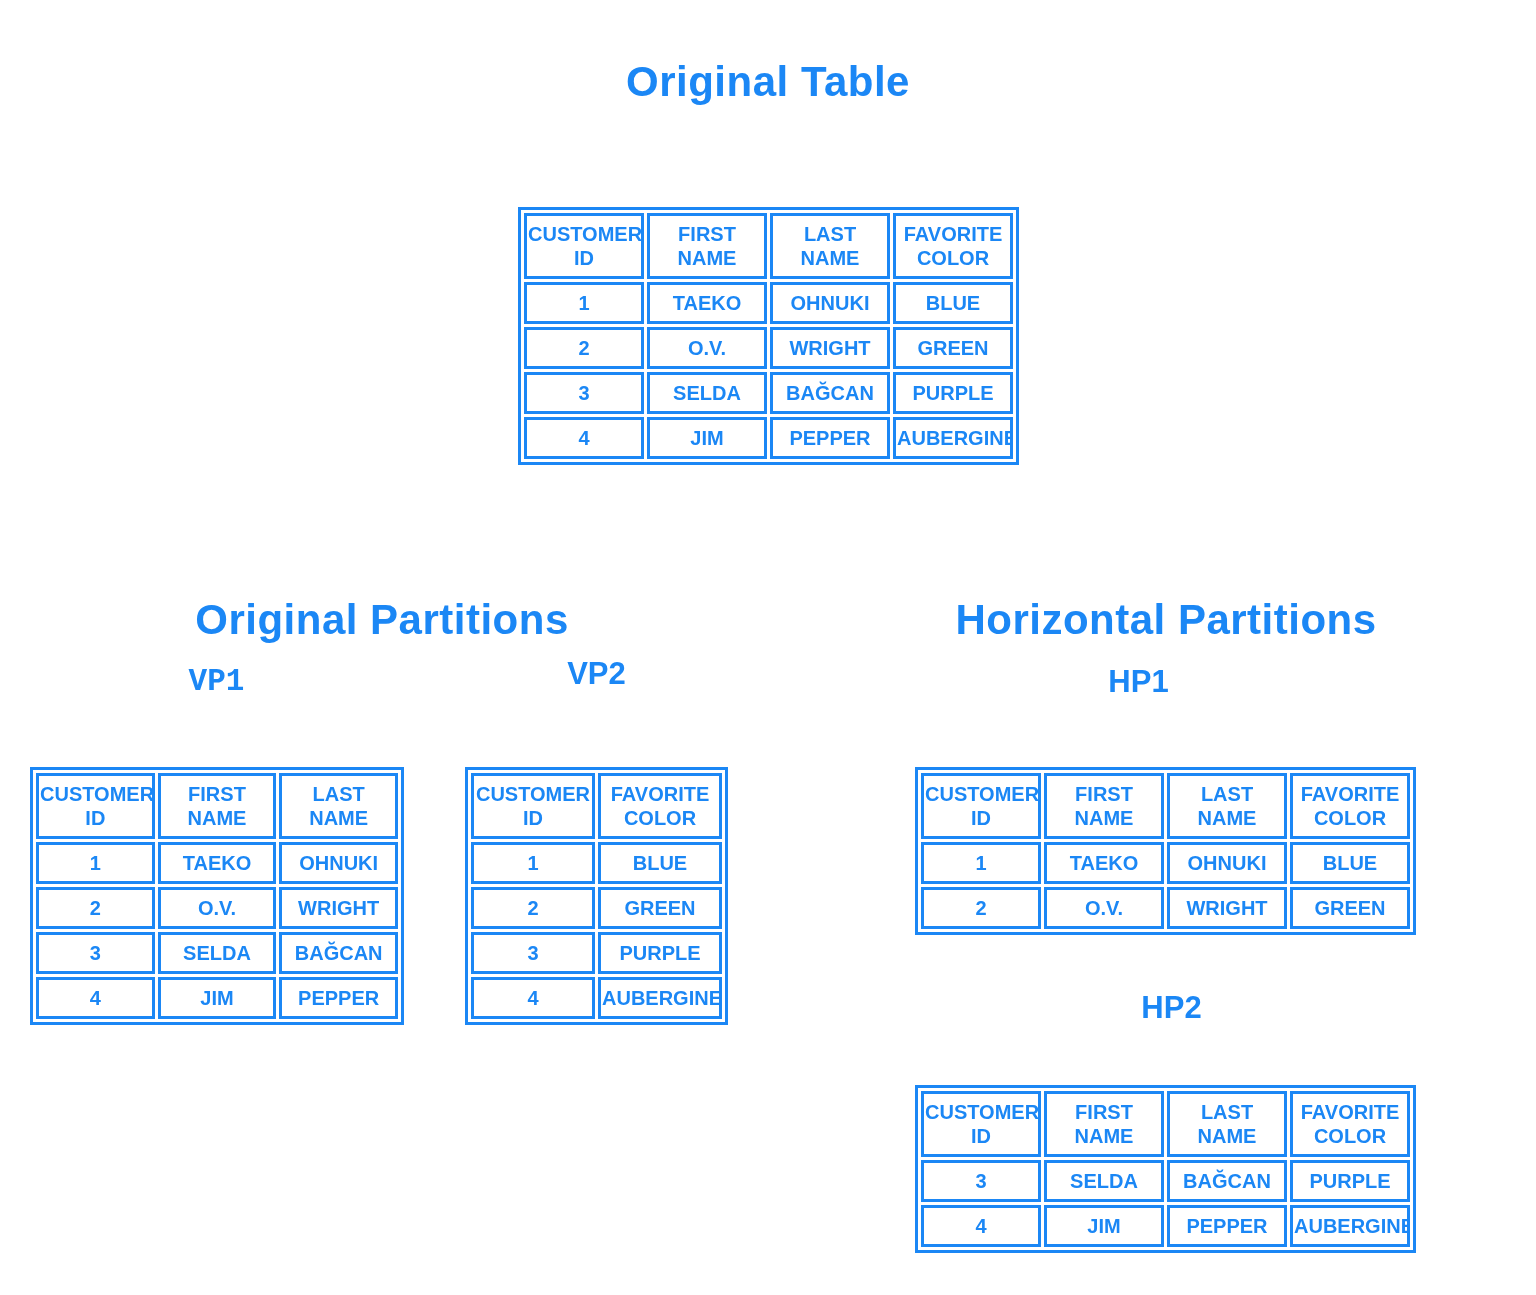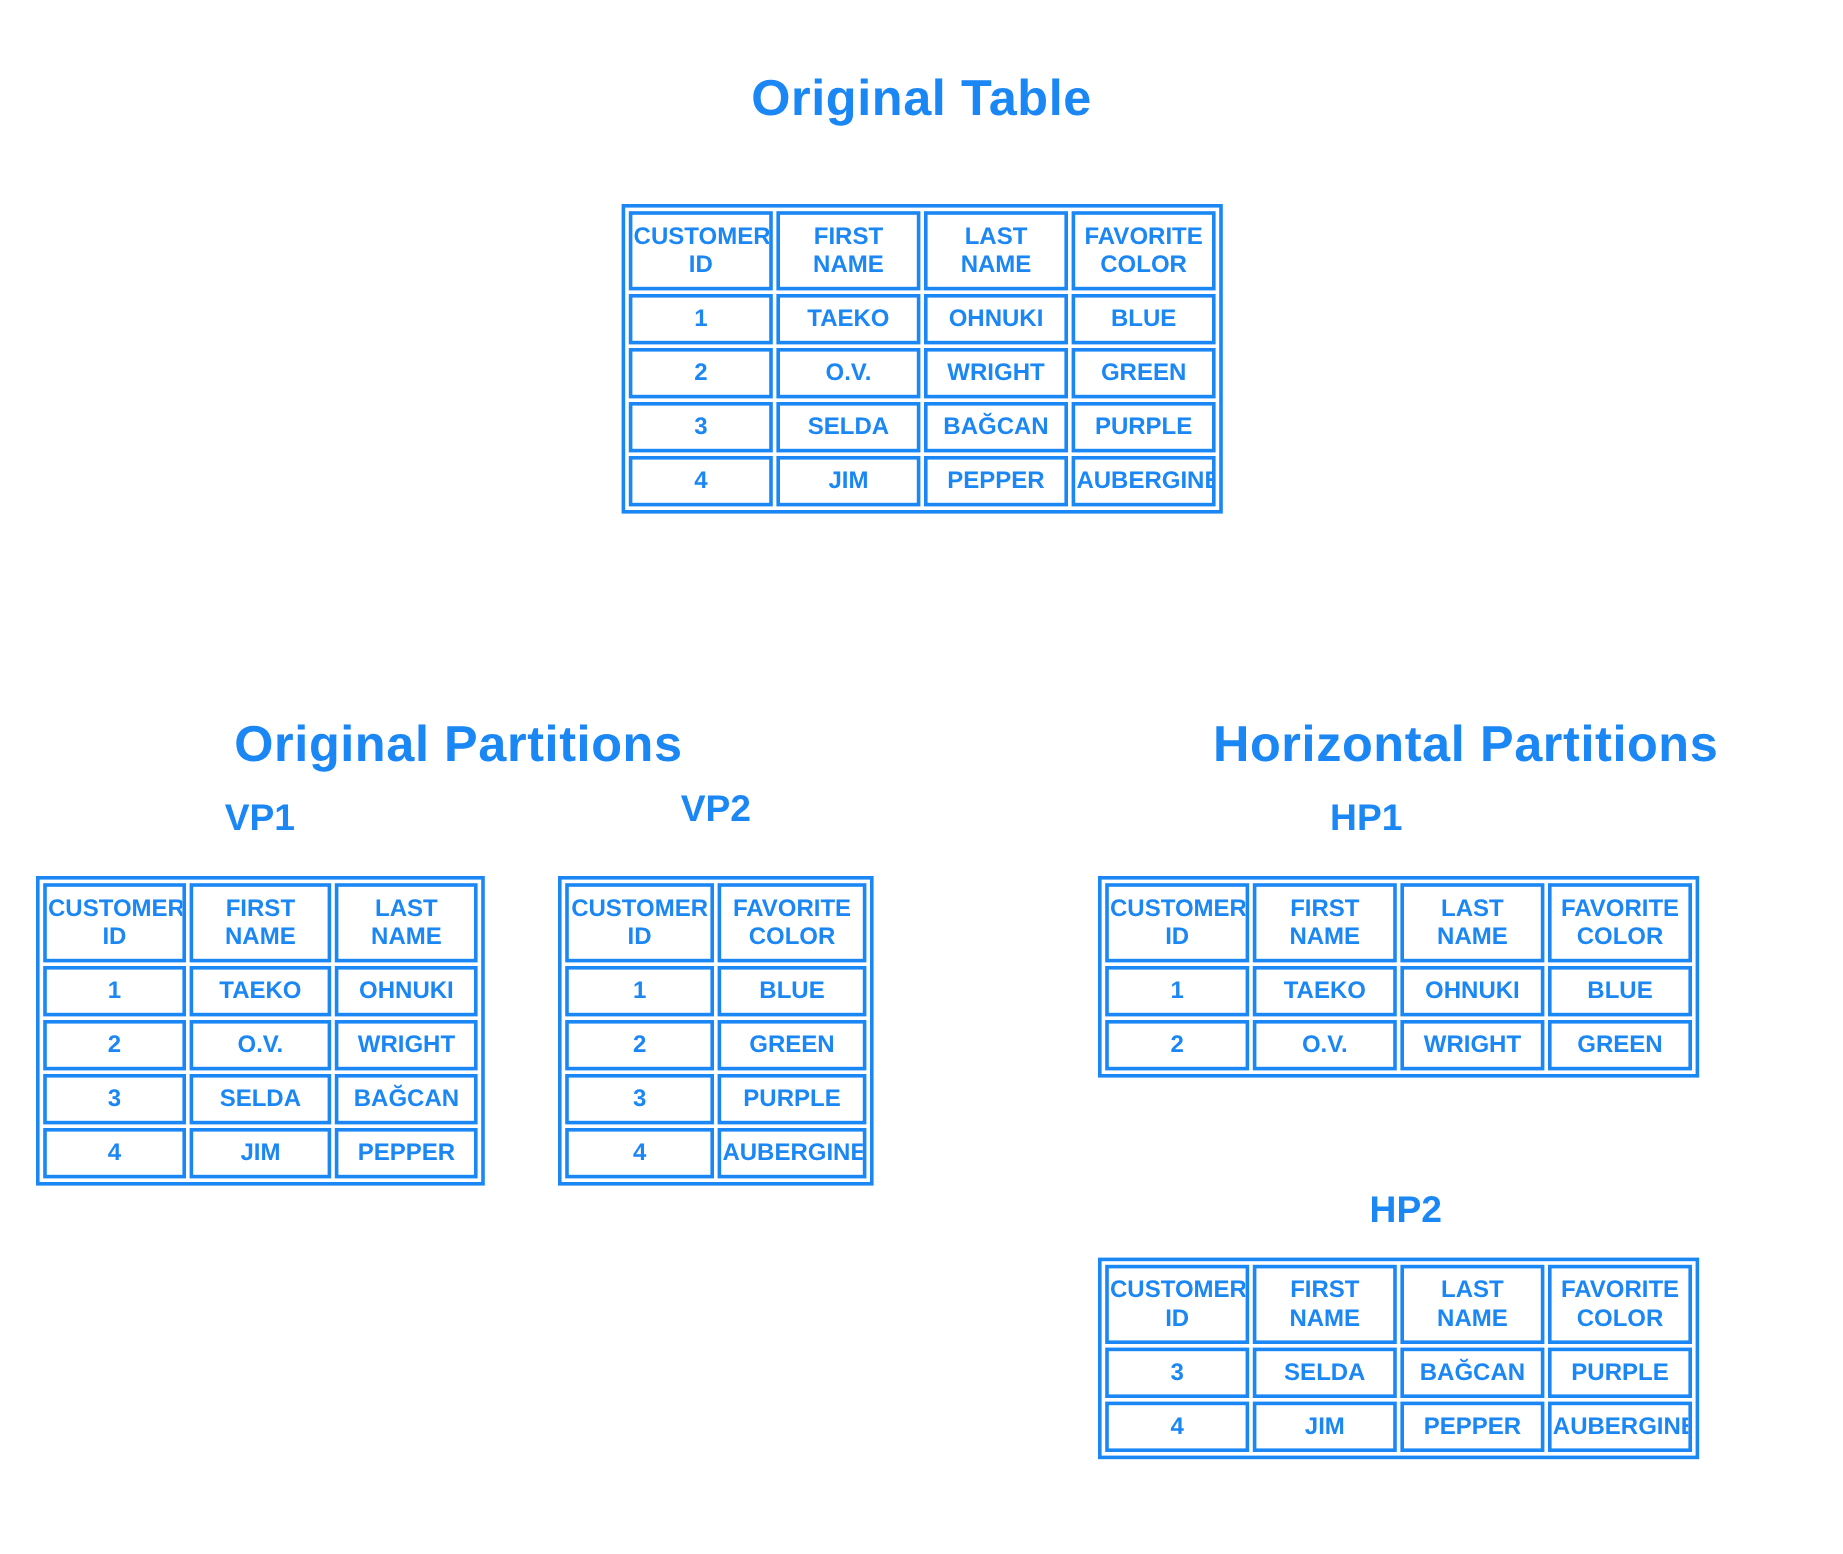--- a/index.html
+++ b/index.html
@@ -20,20 +20,21 @@
   .sub-label {
     font-size:31px; font-weight:bold; color:var(--accent);
     text-align:center;
   }
   table.ptable {
     border-collapse:separate;
     border-spacing:3px;
     border:3px solid var(--accent);
     table-layout:fixed;
     background:var(--bg);
+    margin-top:37px;
   }
   .ptable th, .ptable td {
     border:3px solid var(--accent);
     color:var(--accent);
     font-weight:bold;
     text-align:center;
     vertical-align:middle;
     padding:0 1px;
     overflow:hidden;
   }
@@ -45,22 +46,22 @@
   }
   .ptable td {
     font-size:20px;
     height:42px;
     white-space:nowrap;
   }
   
   #title-original   { top:58px;  left:0;      width:1536px;text-align:center; }
   #tbl-original     { top:170px; left:518px; }
   #title-vertical   { top:596px; left:0px;    width:764px; }
-  #title-horizontal { top:596px; left:900px;  width:532px;text-align:right; }
-  #lbl-vp1 { top:664px; left:30px;  width:373px; }
+  #title-horizontal { top:596px; left:900px;  width:532px; }
+  #lbl-vp1 { top:664px; left:30px;  width:373px;font-family:Liberation Mono, monospace; }
   #lbl-vp2 { top:656px; left:465px; width:263px; }
   #lbl-hp1 { top:664px; left:887px; width:503px; }
   #lbl-hp2 { top:990px; left:920px; width:503px; }
   #tbl-vp1 { top:730px;  left:30px;  }
   #tbl-vp2 { top:730px;  left:465px; }
   #tbl-hp1 { top:730px;  left:915px; }
   #tbl-hp2 { top:1048px; left:915px; }
   #tbl-original table, #tbl-hp1 table, #tbl-hp2 table { width:501px; }
   #tbl-vp1 table { width:374px; }
   #tbl-vp2 table { width:263px; }

